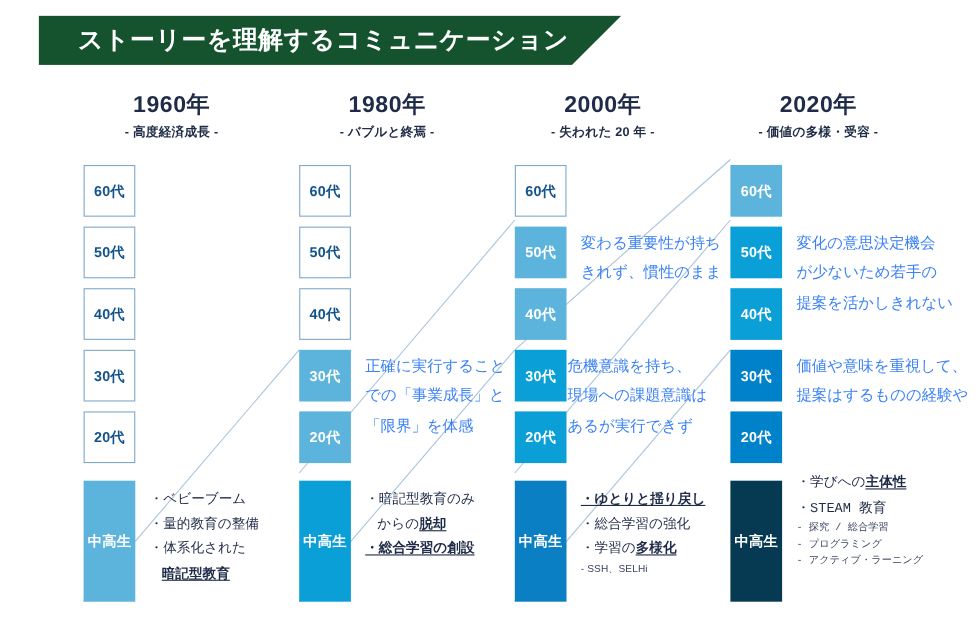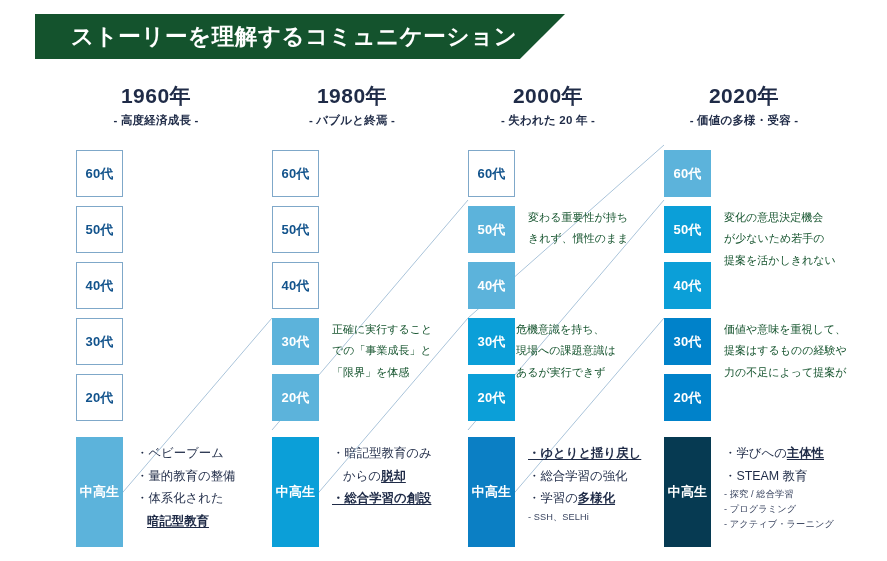--- a/index.html
+++ b/index.html
@@ -63,23 +63,23 @@
     width:47px;
     box-sizing:border-box;
     display:flex;align-items:center;justify-content:center;
     font-size:13px;font-weight:bold;color:#ffffff;
     letter-spacing:0.2px;
   }
 
   
   .desc{
     position:absolute;
-    font-size:11px;
+    font-size:14px;
     line-height:1.95;
-    color:#14532d;
+    color:#3b82f6;
     white-space:nowrap;
   }
   .bullets{
     position:absolute;
     font-size:12.4px;
     line-height:1.82;
     color:#1f2b47;
     white-space:nowrap;
   }
   .bullets .b{display:block;}
@@ -189,23 +189,22 @@
       <div class="agebox fill" style="left: 664px; top: 374px; background: rgb(0, 130, 202);">20代</div>
       <div class="studentbox" style="left: 664px; top: 437px; height: 110px; background: rgb(6, 58, 82);">中高生</div>
       <div class="desc" style="left: 724px; top: 207px;">
         <div>変化の意思決定機会</div>
         <div>が少ないため若手の</div>
         <div>提案を活かしきれない</div>
       </div>
       <div class="desc" style="left: 724px; top: 319px;">
         <div>価値や意味を重視して、</div>
         <div>提案はするものの経験や</div>
-        <div>力の不足によって提案が</div>
-      </div>
-      <div class="bullets" style="left: 724px; top: 442px;">
+      </div>
+      <div class="bullets" style="left: 724px; top: 428px; font-family: Liberation Mono, monospace;">
         <span class="b">・学びへの<b class="u">主体性</b></span>
         <span class="b">・STEAM 教育</span>
         <span class="small">-  探究 / 総合学習</span>
         <span class="small">- プログラミング</span>
         <span class="small">-  アクティブ・ラーニング</span>
       </div>
     </div>
 
 </div>
 

